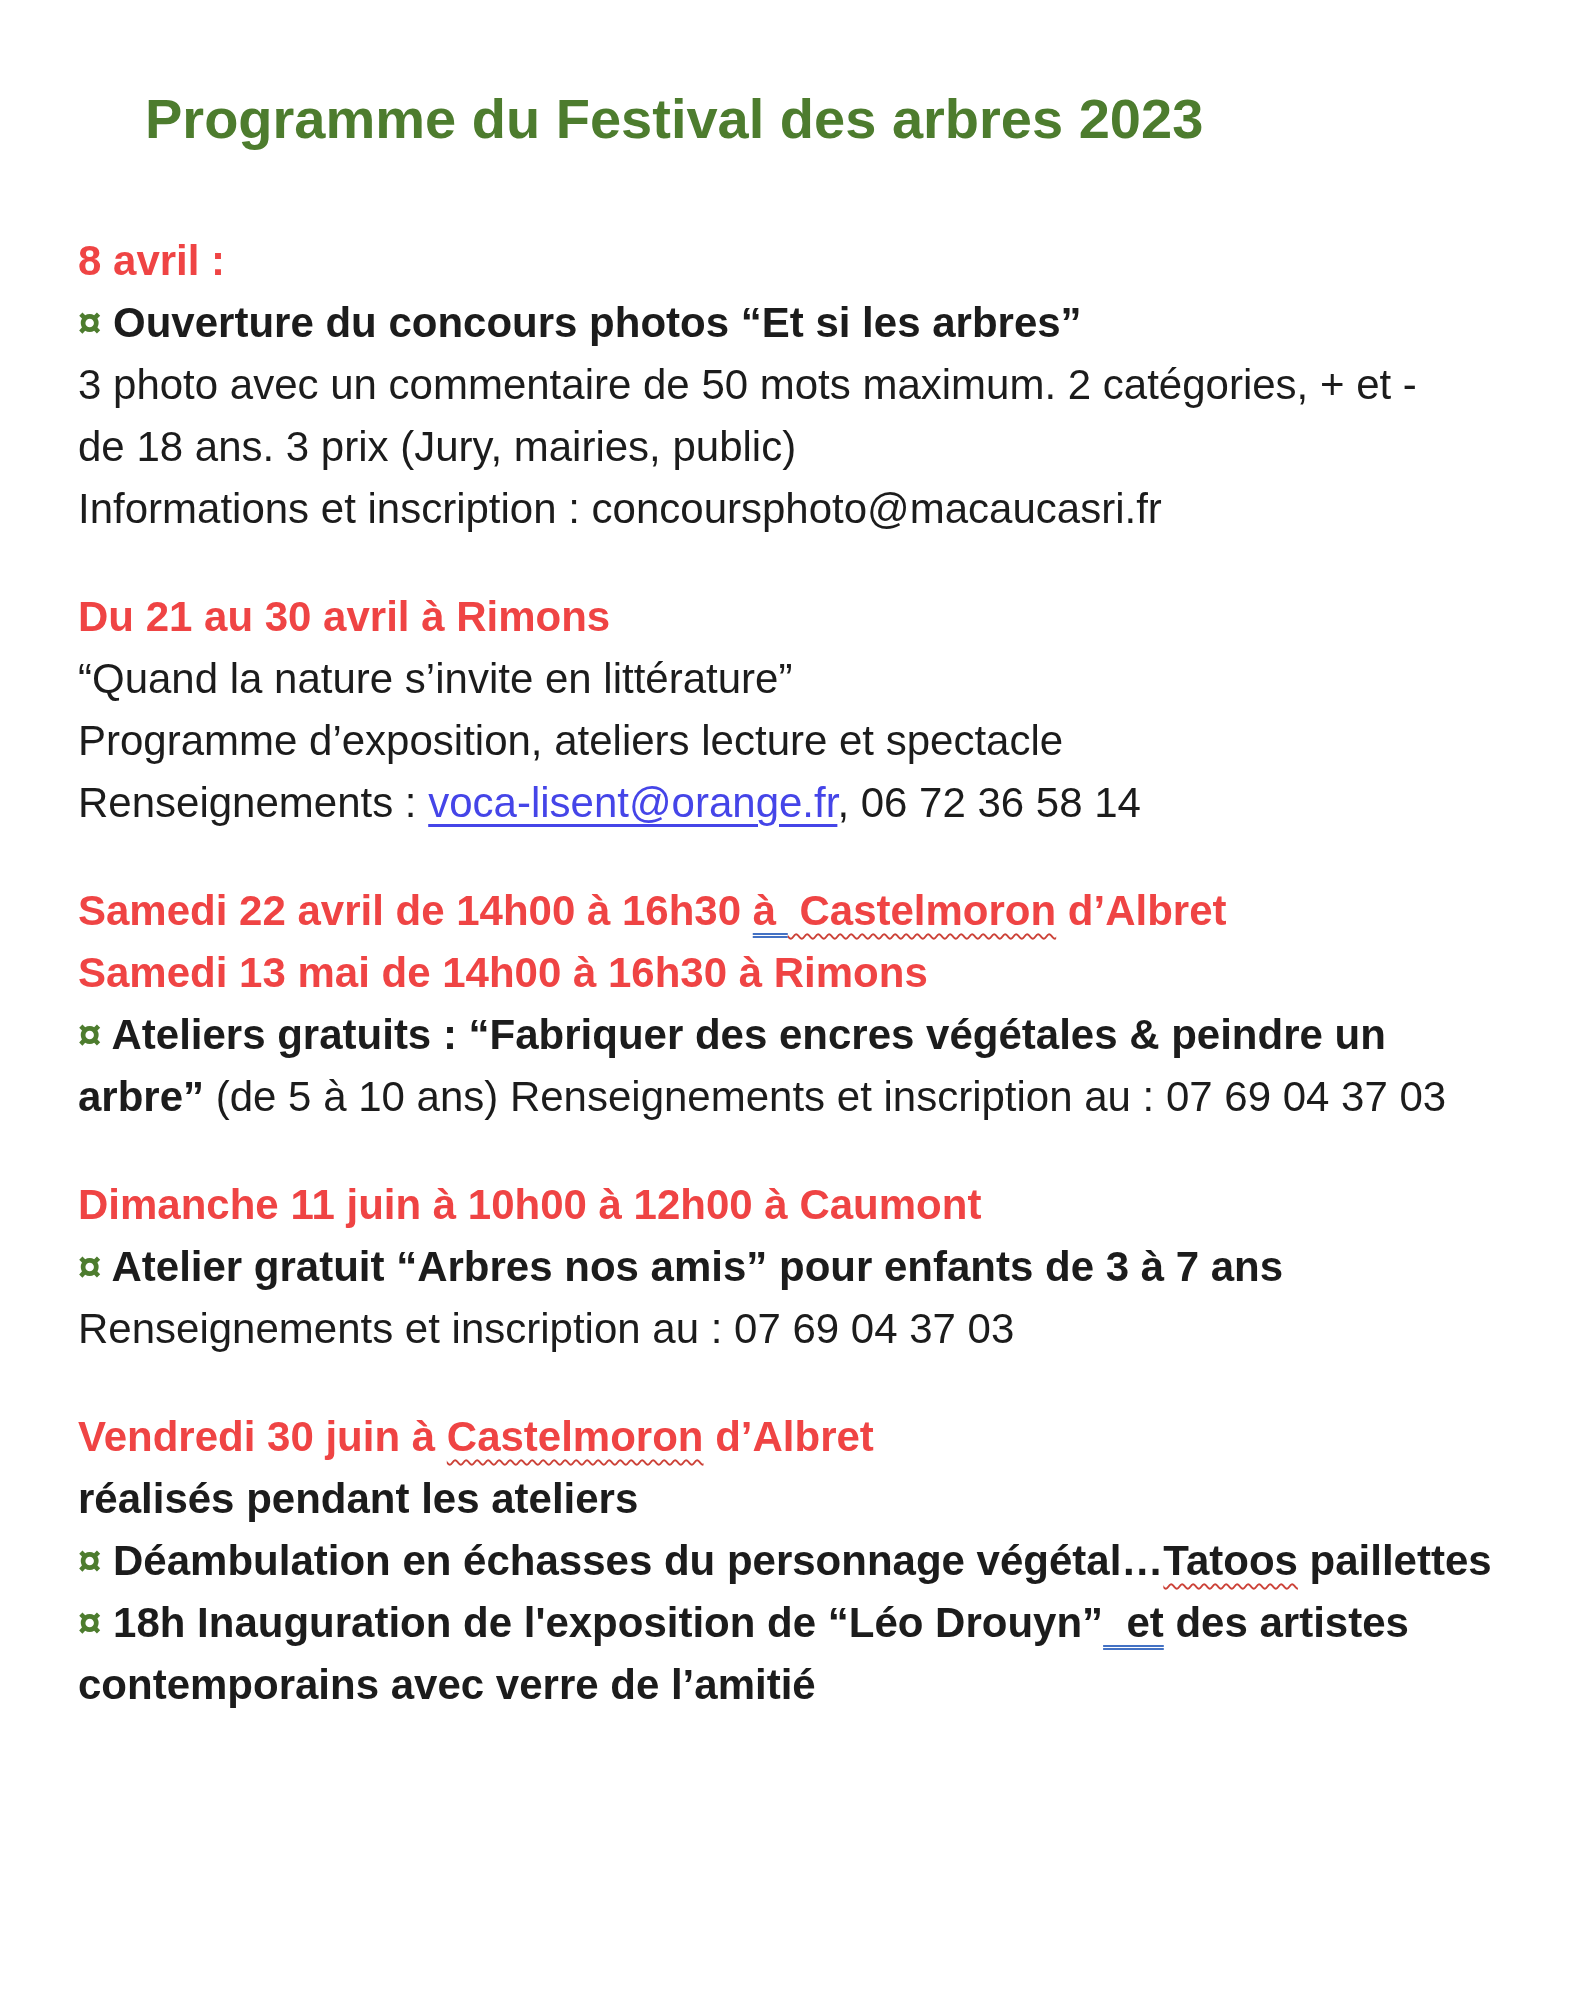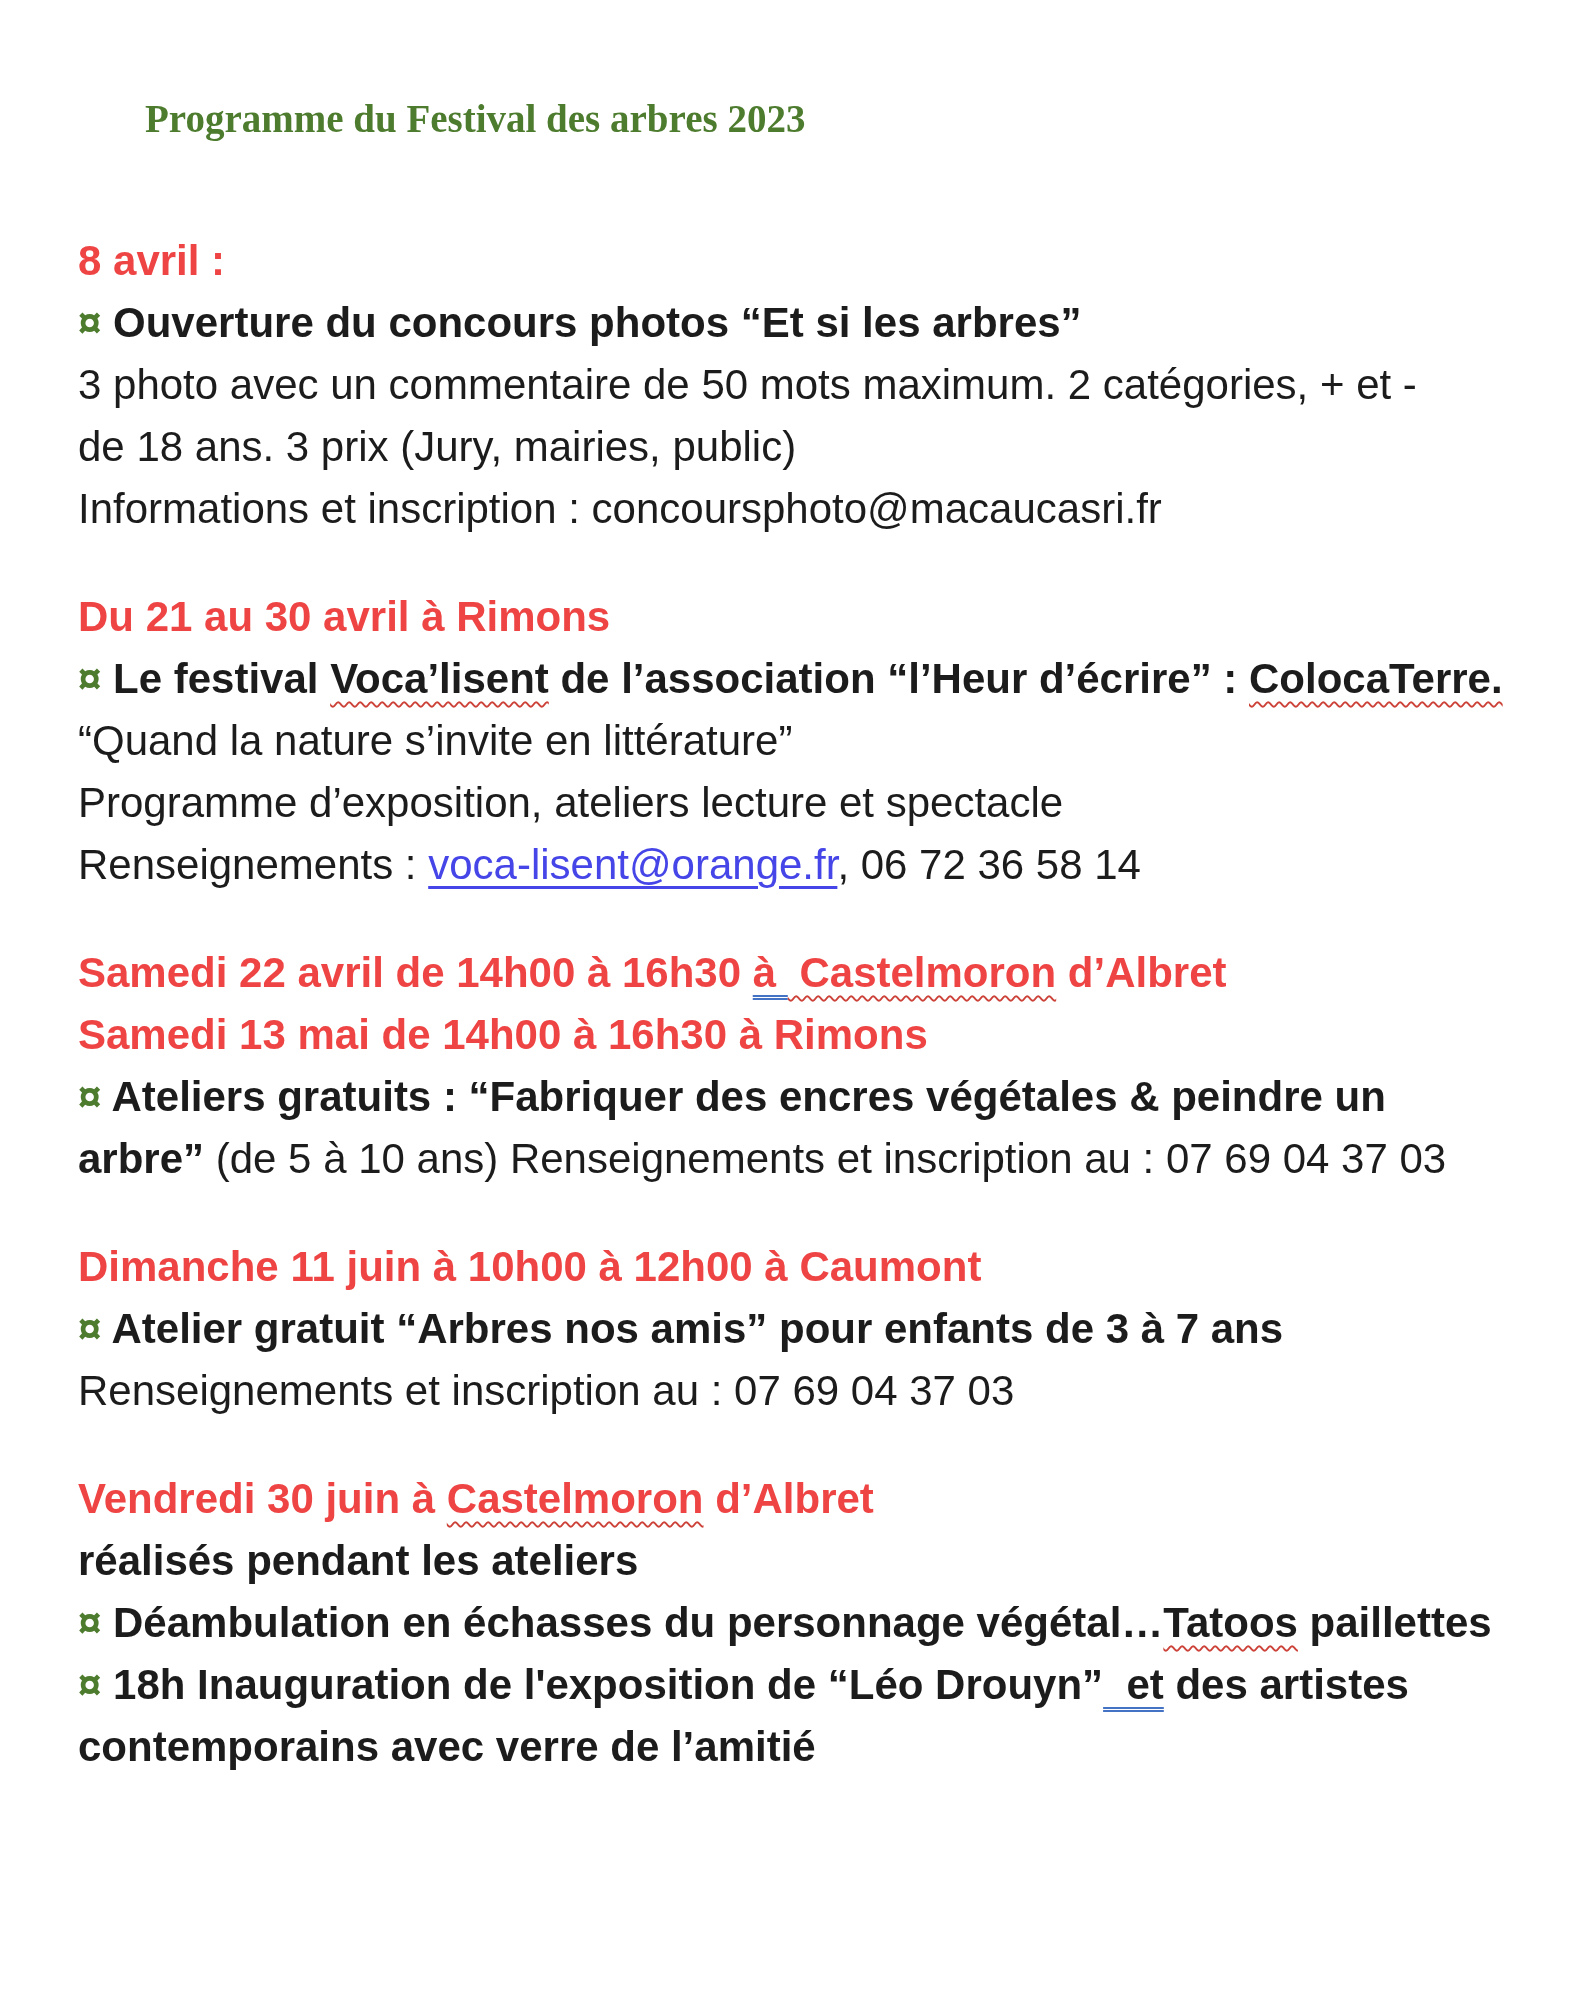--- a/index.html
+++ b/index.html
@@ -14,26 +14,25 @@
     font-family: "Liberation Sans", sans-serif;
     font-size: 42px;
     line-height: 62px;
     color: #1c1c1c;
     -webkit-font-smoothing: antialiased;
   }
   .doc {
     padding: 88px 28px 0 78px;
   }
   .title {
-    font-size: 39px;
+    font-size: 56px;
     line-height: 62px;
     font-weight: 700;
     color: #4d7c2e;
     margin: 0 0 80px 67px;
-    font-family: Liberation Serif, serif;
   }
   .section + .section {
     margin-top: 46px;
   }
   .line {
     white-space: pre-wrap;
   }
   .g { color: #ef4444; }
   .b { font-weight: 700; }
   .bullet { color: #4d7c2e; font-weight: 700; }
@@ -71,21 +70,20 @@
   <div>
       <section class="section">
         <div class="line"><span class="g b">8 avril :</span></div>
         <div class="line"><span class="bullet">¤ </span><span class="b">Ouverture du concours photos “Et si les arbres”</span></div>
         <div class="line"><span class="">3 photo avec un commentaire de 50 mots maximum. 2 catégories, + et -</span></div>
         <div class="line"><span class="">de 18 ans. 3 prix (Jury, mairies, public)</span></div>
         <div class="line"><span class="u">Informations et inscription</span><span class=""> : concoursphoto@macaucasri.fr</span></div>
       </section>
       <section class="section">
         <div class="line"><span class="g b">Du 21 au 30 avril à Rimons</span></div>
-        <div class="line"><span class="bullet">¤ </span><span class="b">Le festival </span><span class="b wavy">Voca’lisent</span><span class="b"> de l’association “l’Heur d’écrire” : </span><span class="b wavy">ColocaTerre.</span></div>
         <div class="line"><span class="">“Quand la nature s’invite en littérature”</span></div>
         <div class="line"><span class="">Programme d’exposition, ateliers lecture et spectacle</span></div>
         <div class="line"><span class="">Renseignements : </span><span class="link">voca-lisent@orange.fr</span><span class="">, 06 72 36 58 14</span></div>
       </section>
       <section class="section">
         <div class="line"><span class="g b">Samedi 22 avril de 14h00 à 16h30 </span><span class="g b dbl">à&nbsp;</span><span class="g b wavy">&nbsp;Castelmoron</span><span class="g b"> d’Albret</span></div>
         <div class="line"><span class="g b">Samedi 13 mai de 14h00 à 16h30 à Rimons</span></div>
         <div class="line"><span class="bullet">¤ </span><span class="b">Ateliers gratuits : “Fabriquer des encres végétales &amp; peindre un</span></div>
         <div class="line"><span class="b">arbre”</span><span class=""> (de 5 à 10 ans) Renseignements et inscription au : 07 69 04 37 03</span></div>
       </section>

